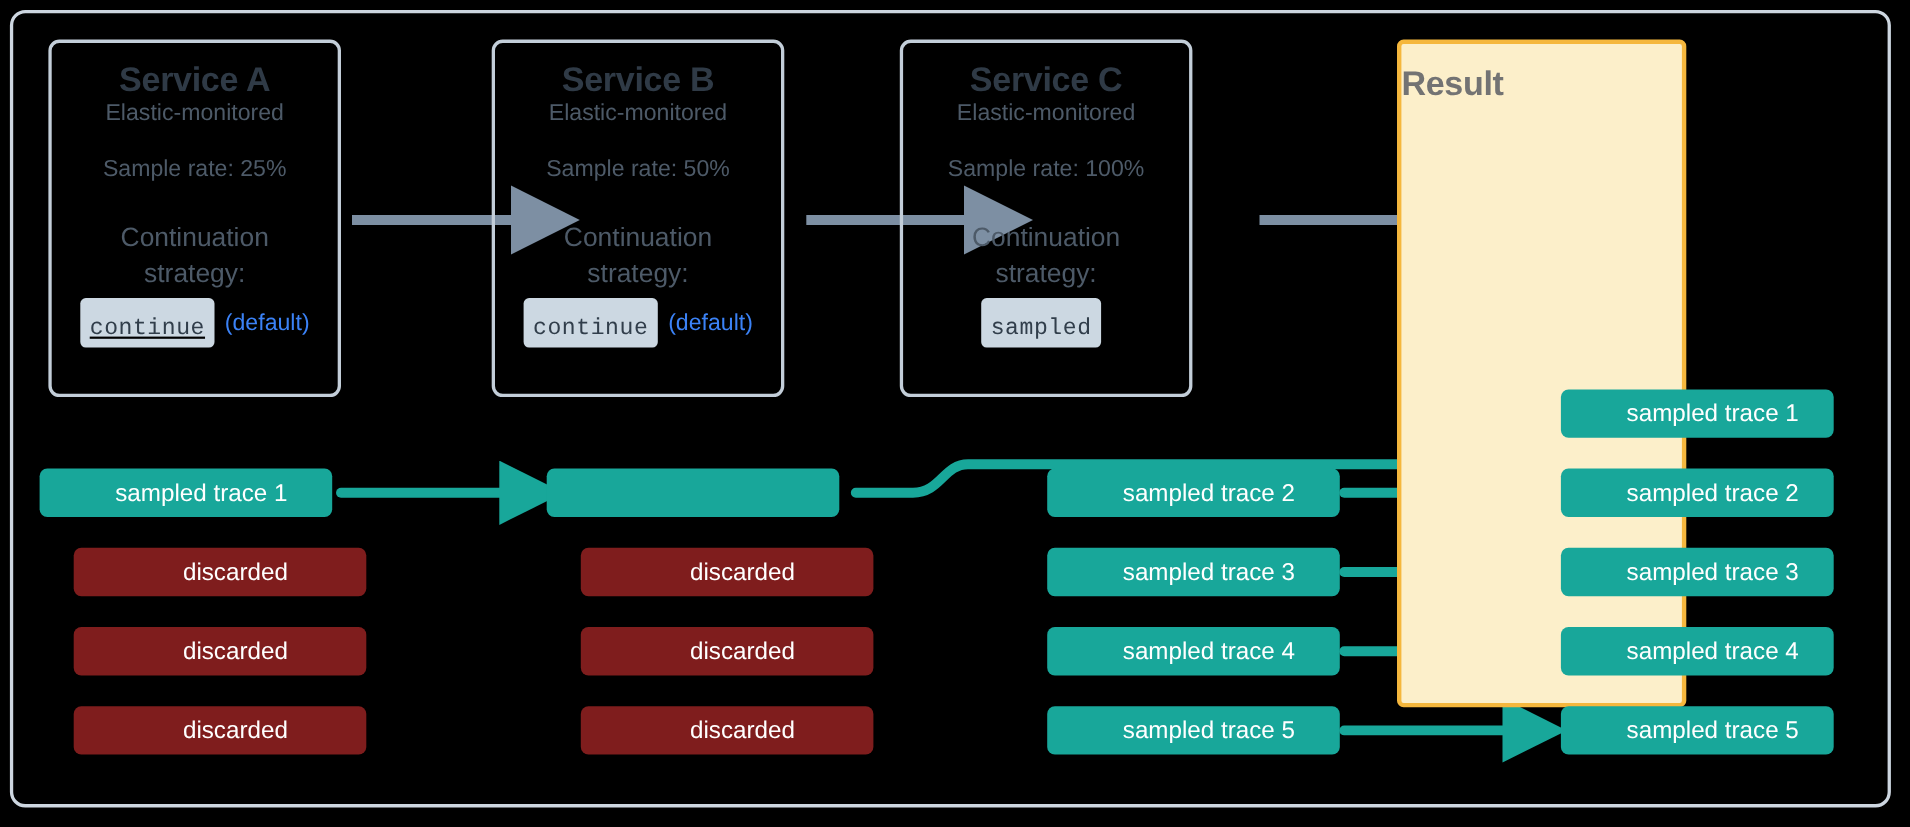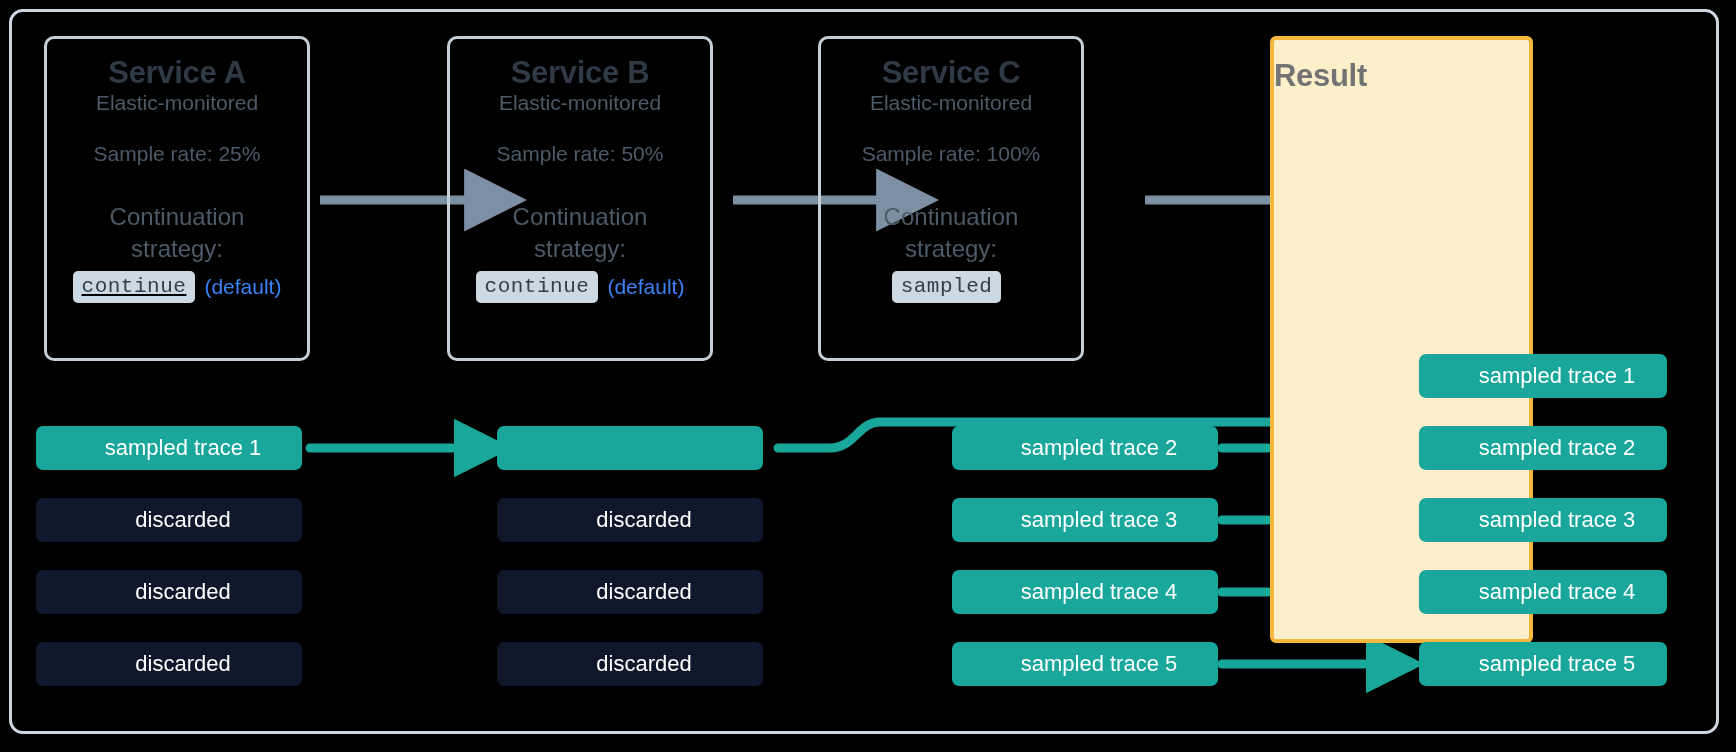--- a/index.html
+++ b/index.html
@@ -37,21 +37,21 @@
   .svc-strategy-label{
     font-size:24px;color:#4d5a68;margin-top:35px;line-height:1.35;text-align:center;
   }
   .strategy-row{
     display:flex;align-items:center;justify-content:center;gap:9px;
     margin-top:5px;
   }
   .code-badge{
     background:#ccd8e2;color:#313e4b;border-radius:5px;
     font-family:"Liberation Mono","DejaVu Sans Mono",monospace;
-    font-size:21px;padding:3px 9px 4px 9px;letter-spacing:0.5px;line-height:1.2;
+    font-size:21px;padding:16px 9px 4px 9px;letter-spacing:0.5px;line-height:1.2;
   }
   .default-tag{font-size:21px;color:#3b82f6;line-height:1.2;}
 
   
   .result-card{
     position:absolute;left:1270px;top:36px;width:263px;height:607px;
     background:#fcefca;border:4px solid #f5b73d;border-radius:6px;
     box-sizing:border-box;
   }
   .result-title{
@@ -59,21 +59,21 @@
     font-size:31px;font-weight:bold;color:#737373;letter-spacing:-0.3px;
   }
 
   
   .pill{
     position:absolute;height:44px;border-radius:7px;
     display:flex;align-items:center;justify-content:center;
     color:#ffffff;font-size:22px;line-height:1;box-sizing:border-box;padding-left:28px;
   }
   .pill.sampled{background:#18a79a;}
-  .pill.discarded{background:#0f172a;}
+  .pill.discarded{background:#7f1d1d;margin-left:31px;}
 
   svg.links{position:absolute;left:0;top:0;width:1736px;height:752px;overflow:visible;}
 </style>
 </head>
 <body>
 
 <div id="stage">
 
   <div class="outer-frame"></div>
 

